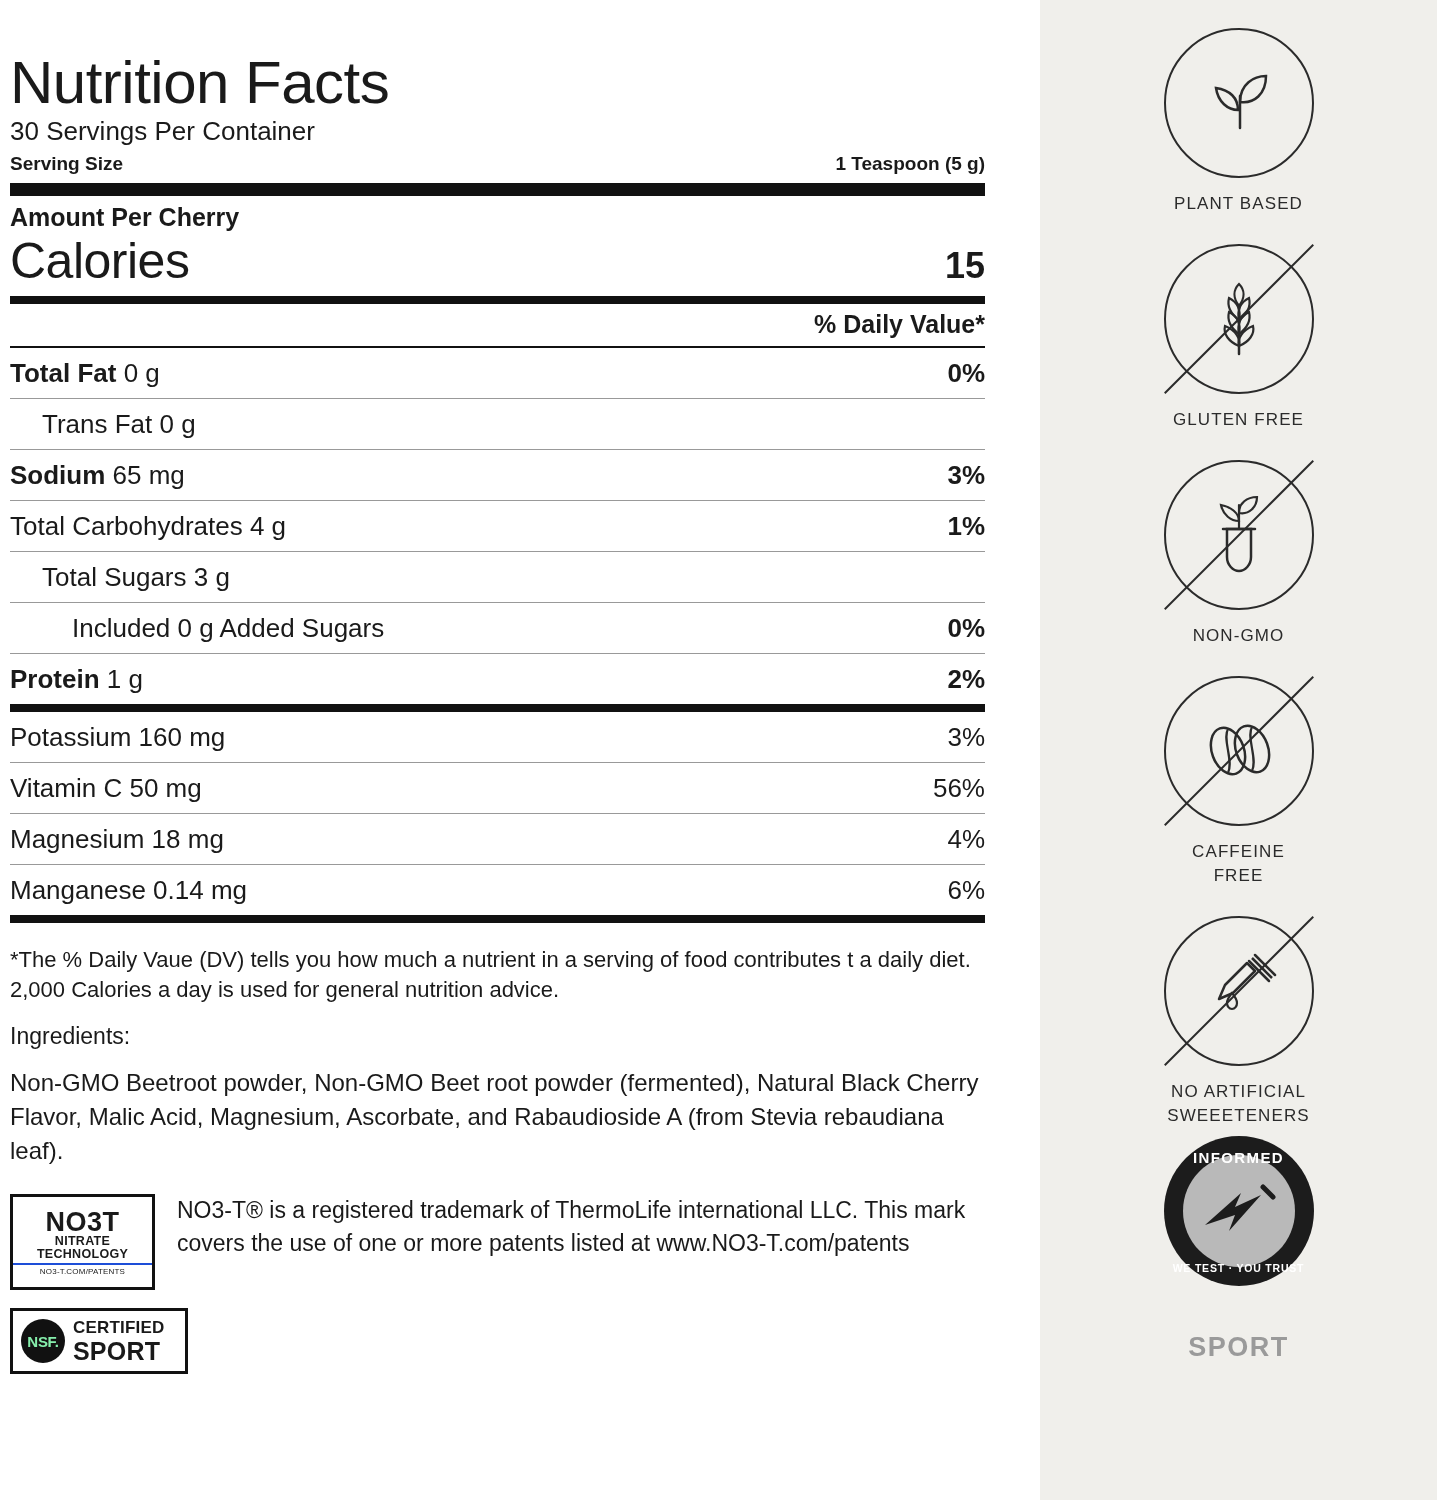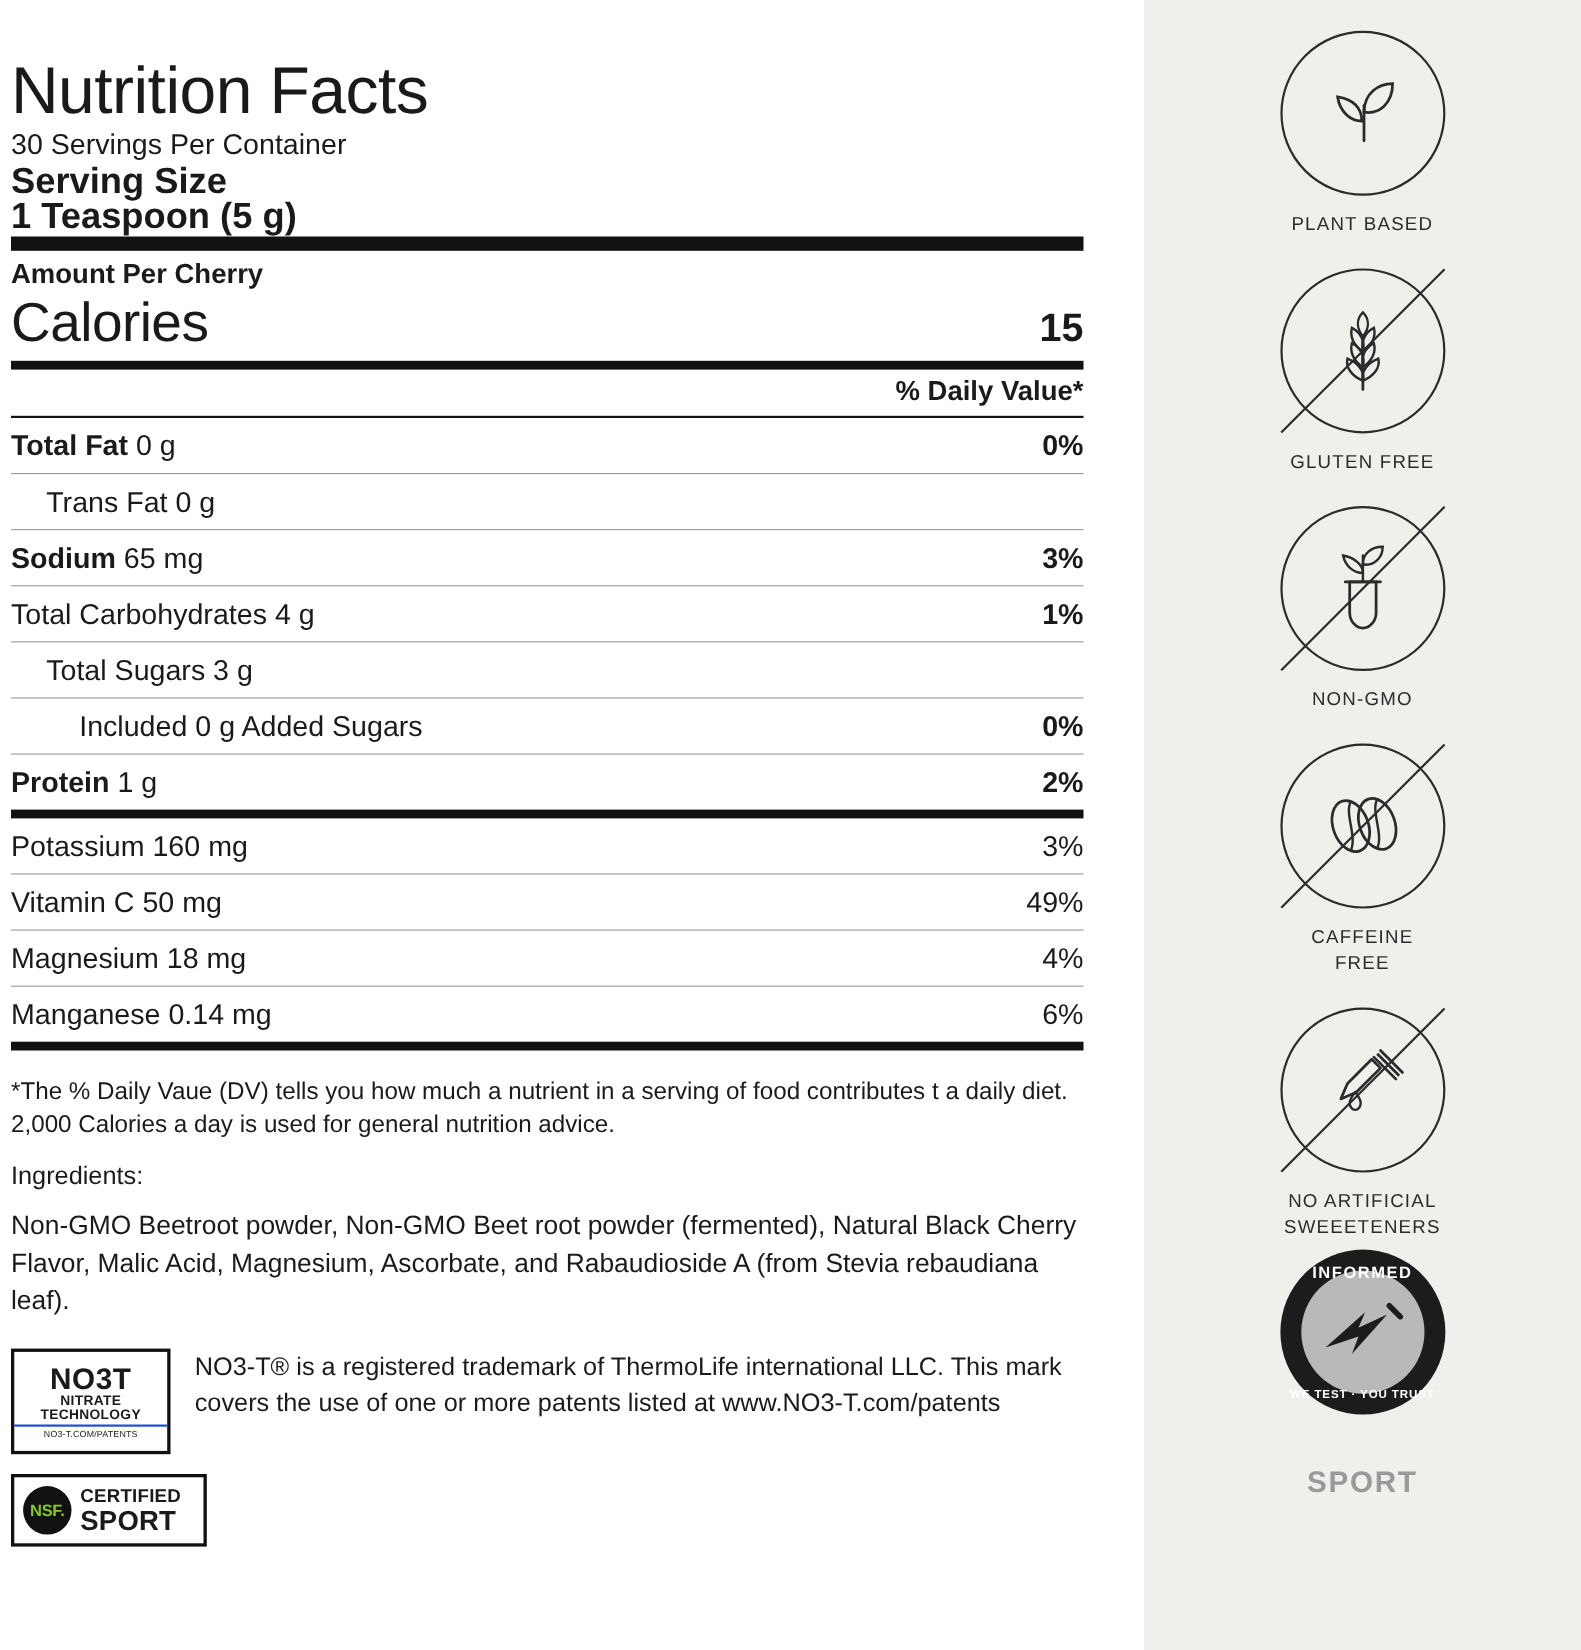--- a/index.html
+++ b/index.html
@@ -41,26 +41,25 @@
     font-size: 26px;
     line-height: 30px;
     margin: 0;
   }
   .row {
     display: flex;
     justify-content: space-between;
     align-items: baseline;
   }
   .serving-size {
-    font-size: 33px;
+    font-size: 19px;
     line-height: 32px;
     font-weight: bold;
     margin-top: 2px;
     padding-bottom: 3px;
-    flex-direction: column;
   }
   .serving-size .val {
     font-weight: bold;
   }
   .rule-thick {
     height: 13px;
     background: #111;
     margin: 0;
   }
   .rule-med {
@@ -186,21 +185,21 @@
     display: flex;
     align-items: center;
     gap: 8px;
     padding: 0 8px;
   }
   .nsf-circle {
     width: 44px;
     height: 44px;
     border-radius: 50%;
     background: #111;
-    color: #84cc16;
+    color: #86efac;
     display: flex;
     align-items: center;
     justify-content: center;
     font-size: 15px;
     font-weight: bold;
     flex: 0 0 auto;
     letter-spacing: -0.3px;
   }
   .nsf-text {
     line-height: 20px;
@@ -391,21 +390,21 @@
       <div class="rule-med"></div>
 
       <div class="nutrient light">
         <span class="name">Potassium 160 mg</span>
         <span class="dv">3%</span>
       </div>
       <div class="rule-hair"></div>
 
       <div class="nutrient light">
         <span class="name">Vitamin C 50 mg</span>
-        <span class="dv">49%</span>
+        <span class="dv">56%</span>
       </div>
       <div class="rule-hair"></div>
 
       <div class="nutrient light">
         <span class="name">Magnesium 18 mg</span>
         <span class="dv">4%</span>
       </div>
       <div class="rule-hair"></div>
 
       <div class="nutrient light">

